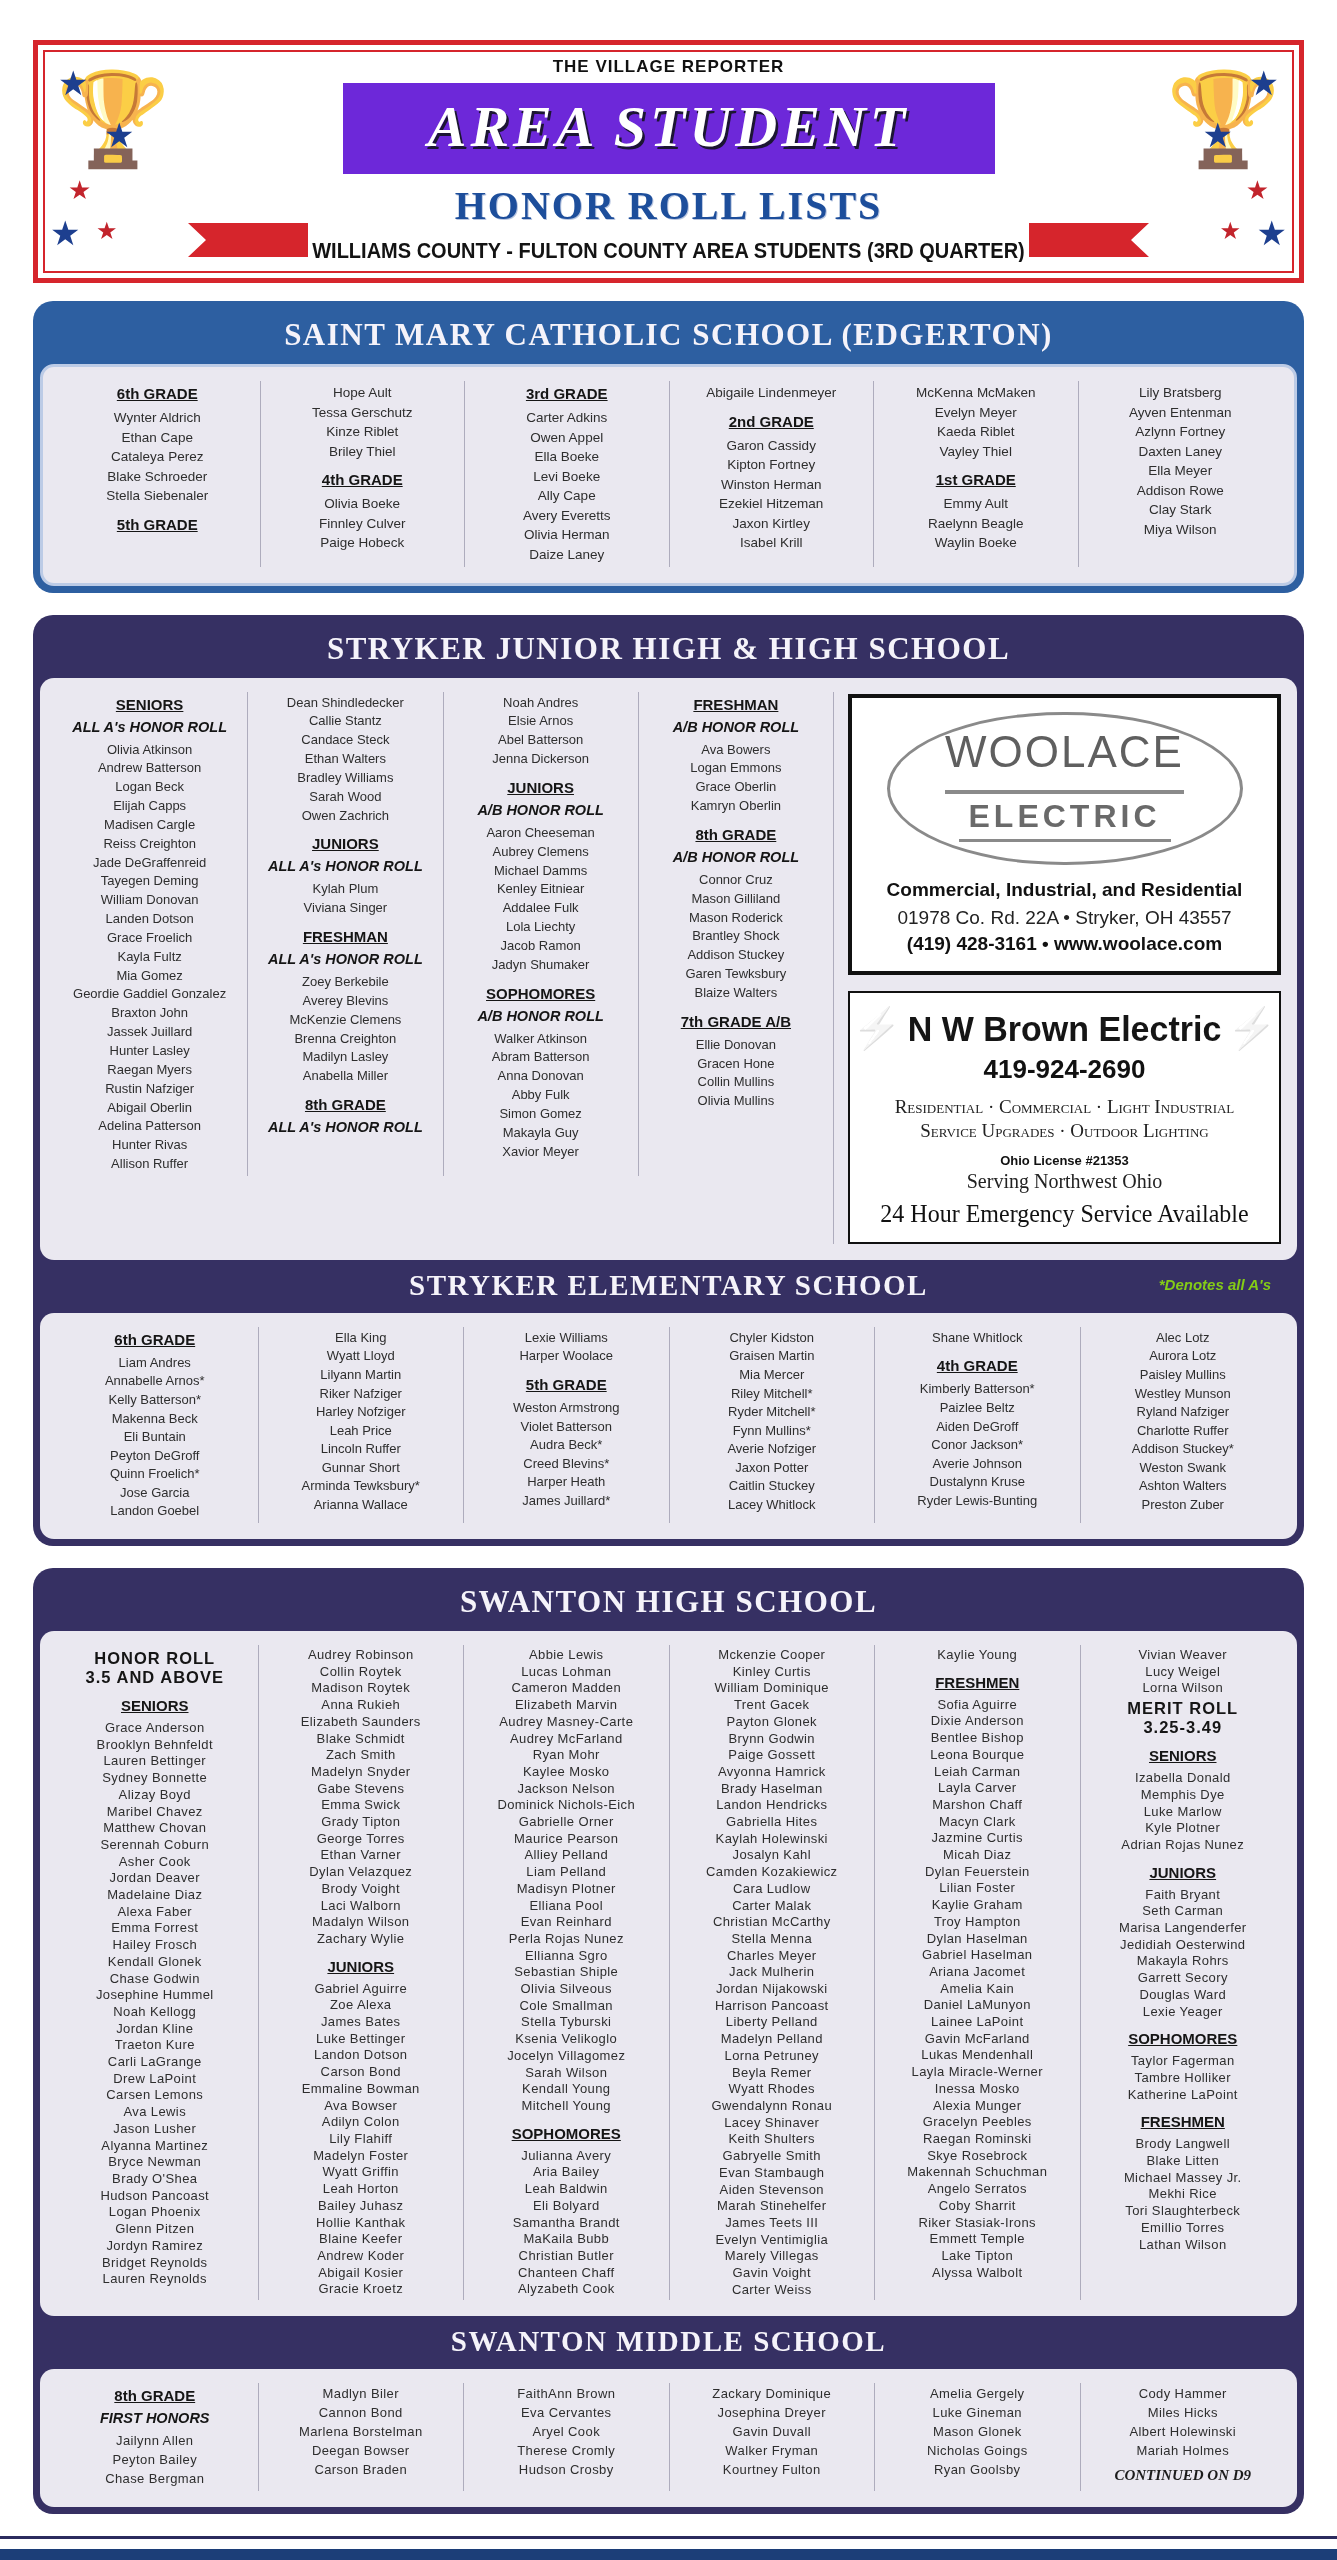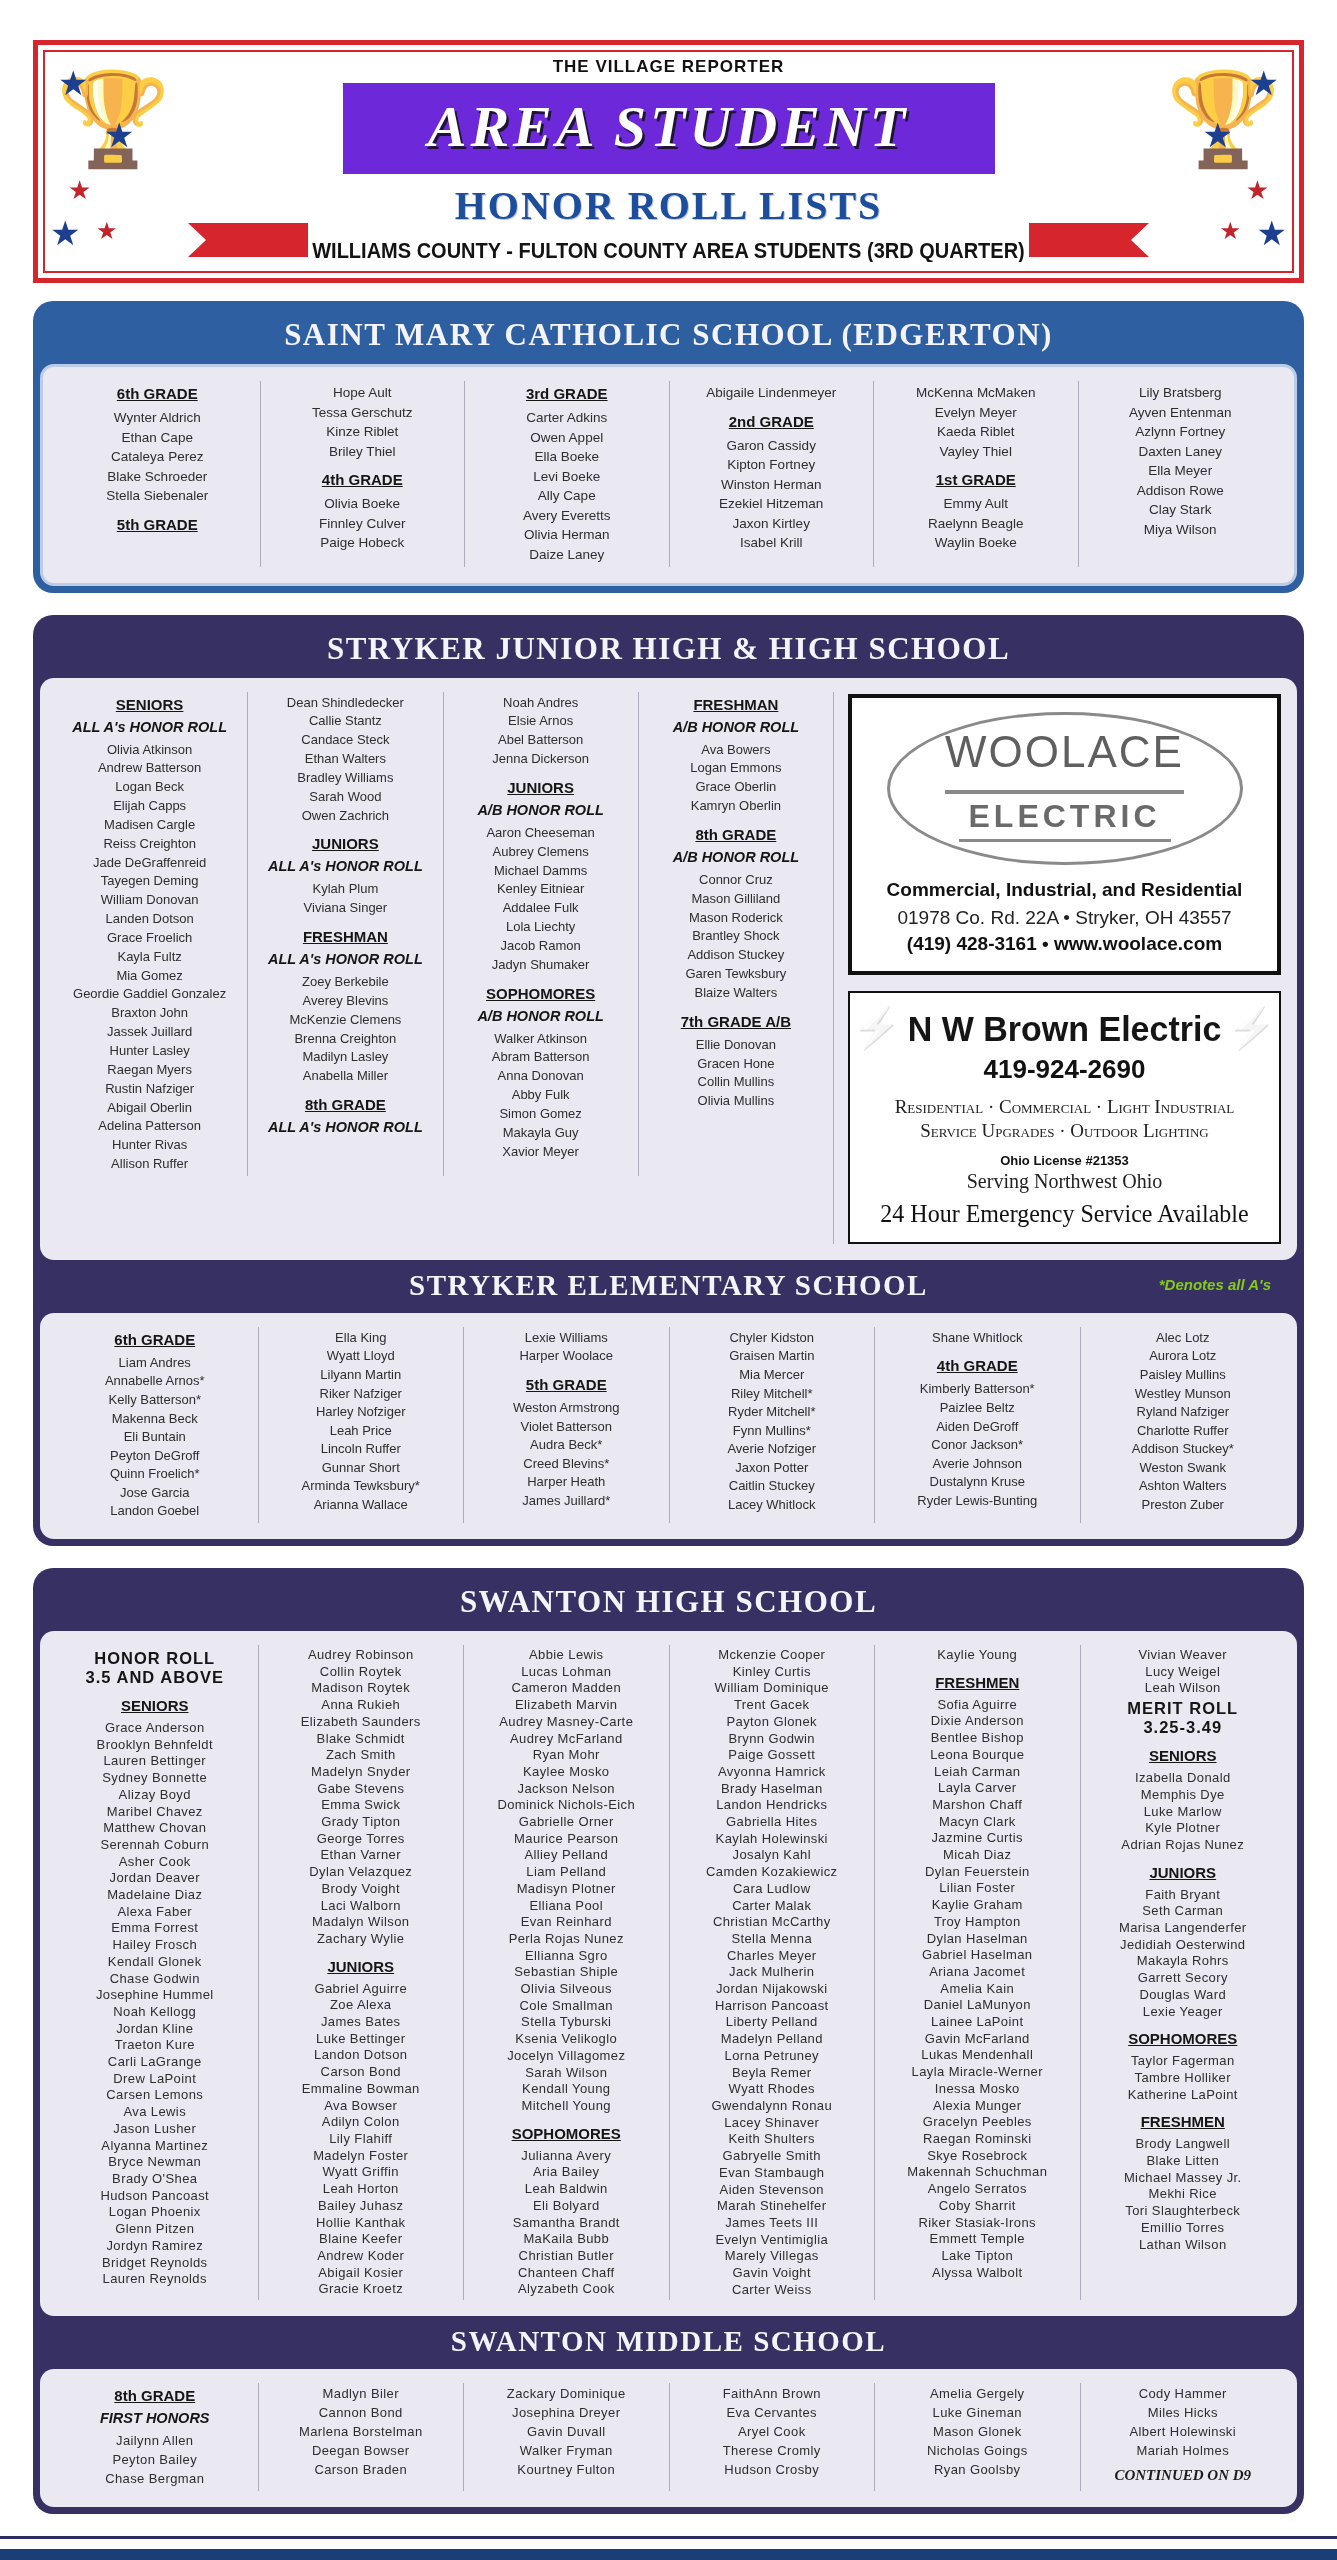--- a/index.html
+++ b/index.html
@@ -598,21 +598,21 @@
             <div class="name">Angelo Serratos</div>
             <div class="name">Coby Sharrit</div>
             <div class="name">Riker Stasiak-Irons</div>
             <div class="name">Emmett Temple</div>
             <div class="name">Lake Tipton</div>
             <div class="name">Alyssa Walbolt</div>
           </div>
           <div class="col">
             <div class="name">Vivian Weaver</div>
             <div class="name">Lucy Weigel</div>
-            <div class="name">Leah Wilson</div>
+            <div class="name">Lorna Wilson</div>
             <div class="roll-title">MERIT ROLL
 3.25-3.49</div>
             <div class="grade-heading">SENIORS</div>
             <div class="name">Izabella Donald</div>
             <div class="name">Memphis Dye</div>
             <div class="name">Luke Marlow</div>
             <div class="name">Kyle Plotner</div>
             <div class="name">Adrian Rojas Nunez</div>
             <div class="grade-heading">JUNIORS</div>
             <div class="name">Faith Bryant</div>
@@ -651,34 +651,34 @@
             <div class="name">Chase Bergman</div>
           </div>
           <div class="col">
             <div class="name">Madlyn Biler</div>
             <div class="name">Cannon Bond</div>
             <div class="name">Marlena Borstelman</div>
             <div class="name">Deegan Bowser</div>
             <div class="name">Carson Braden</div>
           </div>
           <div class="col">
+            <div class="name">FaithAnn Brown</div>
+            <div class="name">Eva Cervantes</div>
+            <div class="name">Aryel Cook</div>
+            <div class="name">Therese Cromly</div>
+            <div class="name">Hudson Crosby</div>
+          </div>
+          <div class="col">
             <div class="name">Zackary Dominique</div>
             <div class="name">Josephina Dreyer</div>
             <div class="name">Gavin Duvall</div>
             <div class="name">Walker Fryman</div>
             <div class="name">Kourtney Fulton</div>
           </div>
           <div class="col">
-            <div class="name">FaithAnn Brown</div>
-            <div class="name">Eva Cervantes</div>
-            <div class="name">Aryel Cook</div>
-            <div class="name">Therese Cromly</div>
-            <div class="name">Hudson Crosby</div>
-          </div>
-          <div class="col">
             <div class="name">Amelia Gergely</div>
             <div class="name">Luke Gineman</div>
             <div class="name">Mason Glonek</div>
             <div class="name">Nicholas Goings</div>
             <div class="name">Ryan Goolsby</div>
           </div>
           <div class="col">
             <div class="name">Cody Hammer</div>
             <div class="name">Miles Hicks</div>
             <div class="name">Albert Holewinski</div>

